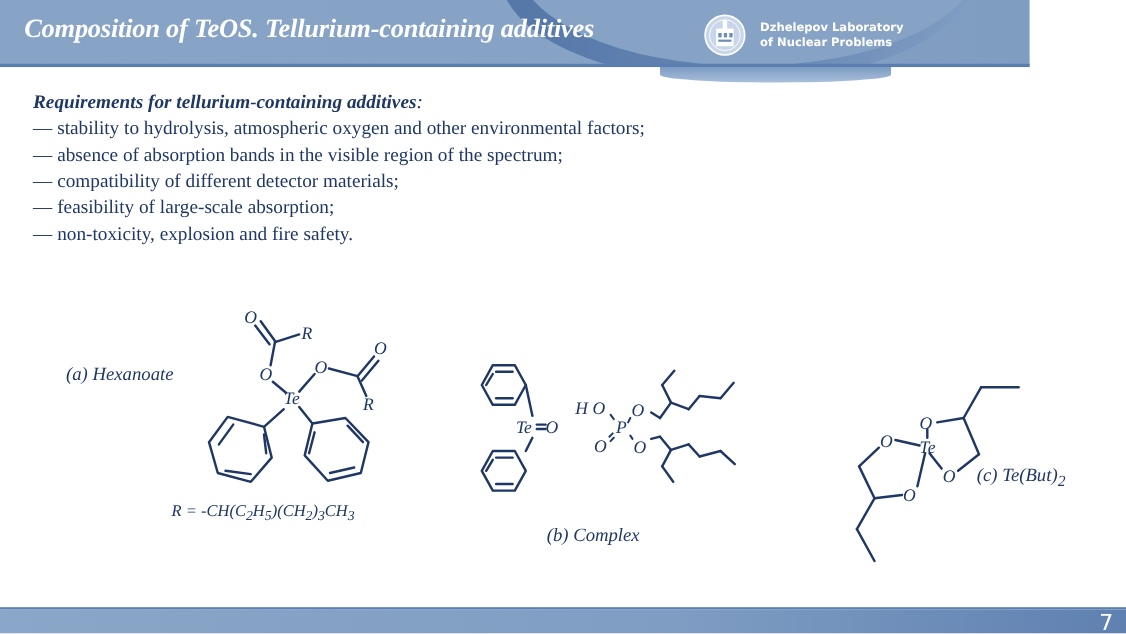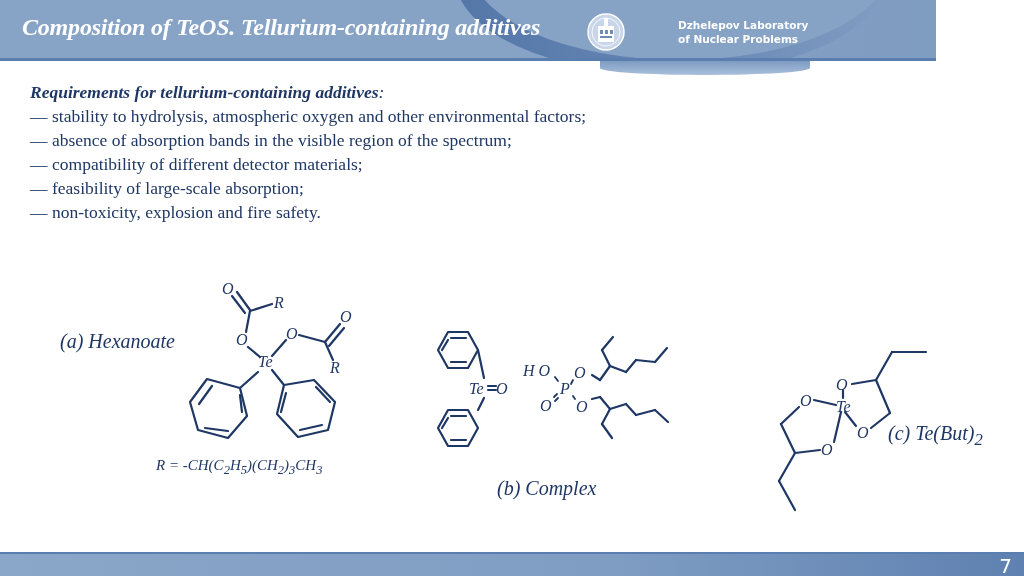--- a/index.html
+++ b/index.html
@@ -13,36 +13,36 @@
     border-radius:0 0 50% 50%; background:linear-gradient(90deg,#4e72a5 0%,#6686b4 60%,rgba(130,158,195,0) 100%); opacity:.9; }
   .header-swoosh2 { position:absolute; left:470px; top:-130px; width:420px; height:190px;
     border-radius:0 0 50% 50%; background:#86a2c5; }
   .header-line { position:absolute; left:0; top:58px; width:1024px; height:4px; background:#5a7eb0; }
   .header-under { position:absolute; left:600px; top:61px; width:210px; height:14px;
     border-radius:0 0 60% 60%; background:linear-gradient(180deg,#7d9bc2,#a9bfdb); }
   .slide-title { position:absolute; left:22px; top:14px; font-size:24px; font-weight:bold; font-style:italic;
     color:#ffffff; white-space:nowrap; letter-spacing:-0.2px; }
 
   .logo { position:absolute; display:flex; align-items:center; }
-  .logo-dlnp { left:584px; top:12px;gap:40px; }
+  .logo-dlnp { left:637px; top:12px; }
   .logo-jinr { left:810px; top:12px; }
   .logo-text { font-family:"DejaVu Sans", sans-serif; font-size:11px; line-height:14px; color:#ffffff; margin-left:10px; white-space:nowrap; }
   .logo-text.bold { font-weight:bold; font-size:10.5px; }
   .logo-text.light { color:#e8eef7; }
 
   
   .req { position:absolute; left:30px; top:80px; font-size:17.5px; line-height:24px; color:#1f3764; }
   .req-title { font-weight:bold; font-style:italic;margin-top:36px; }
   .req-item { white-space:nowrap; }
   .req-dash { display:inline-block; width:22px; }
 
   
   .chem { position:absolute; left:0; top:0; width:1024px; height:576px; pointer-events:none; }
   .chem svg { position:absolute; left:0; top:0; }
-  .chem-label { position:absolute; font-style:italic; font-size:20px; color:#1f3764; white-space:nowrap; }
+  .chem-label { position:absolute; font-style:italic; font-size:17px; color:#1f3764; white-space:nowrap; }
   .atom { font-family:"Liberation Serif", serif; font-style:italic; font-size:16px; fill:#1f3764; }
 
   
   .footer { position:absolute; left:0; top:552px; width:1024px; height:24px;
     background:linear-gradient(90deg,#8aa6c8 0%,#7f9dc3 60%,#5f81b1 100%); border-top:2px solid #5a7eb0; }
   .page-num { position:absolute; right:12px; top:0px; font-family:"DejaVu Sans", sans-serif; font-size:20px; color:#ffffff; }
 </style>
 </head>
 <body>
 

